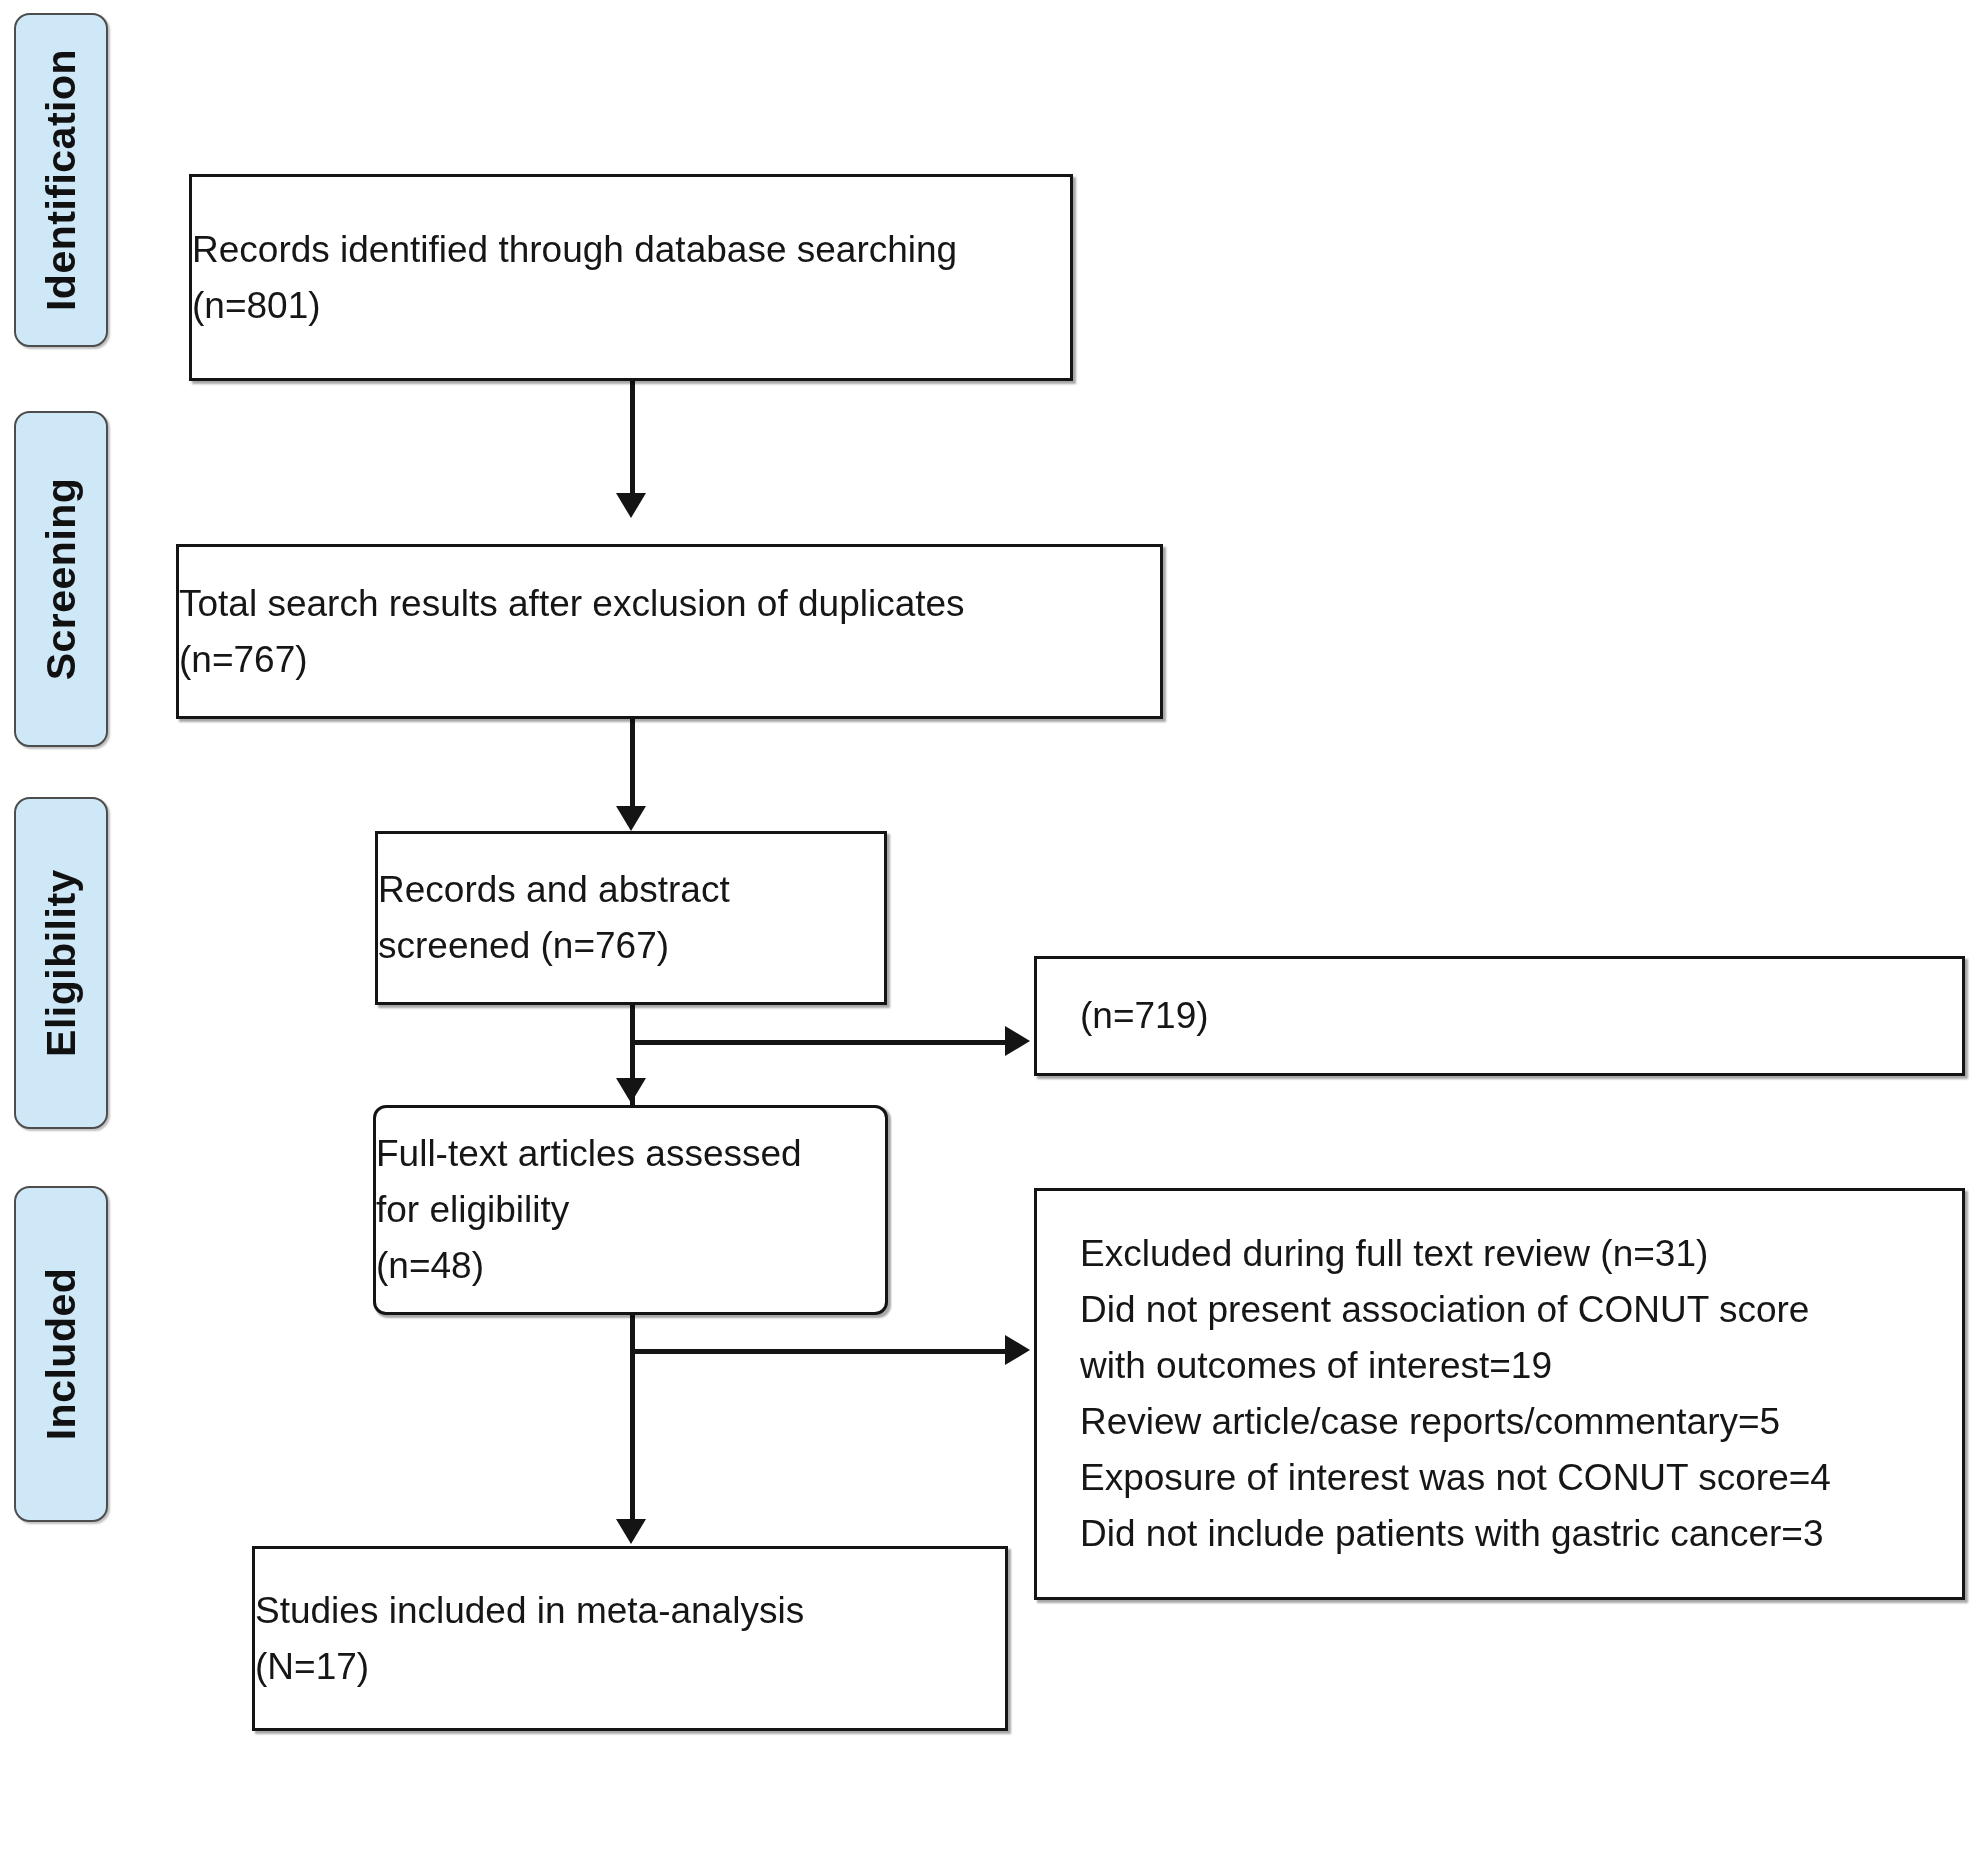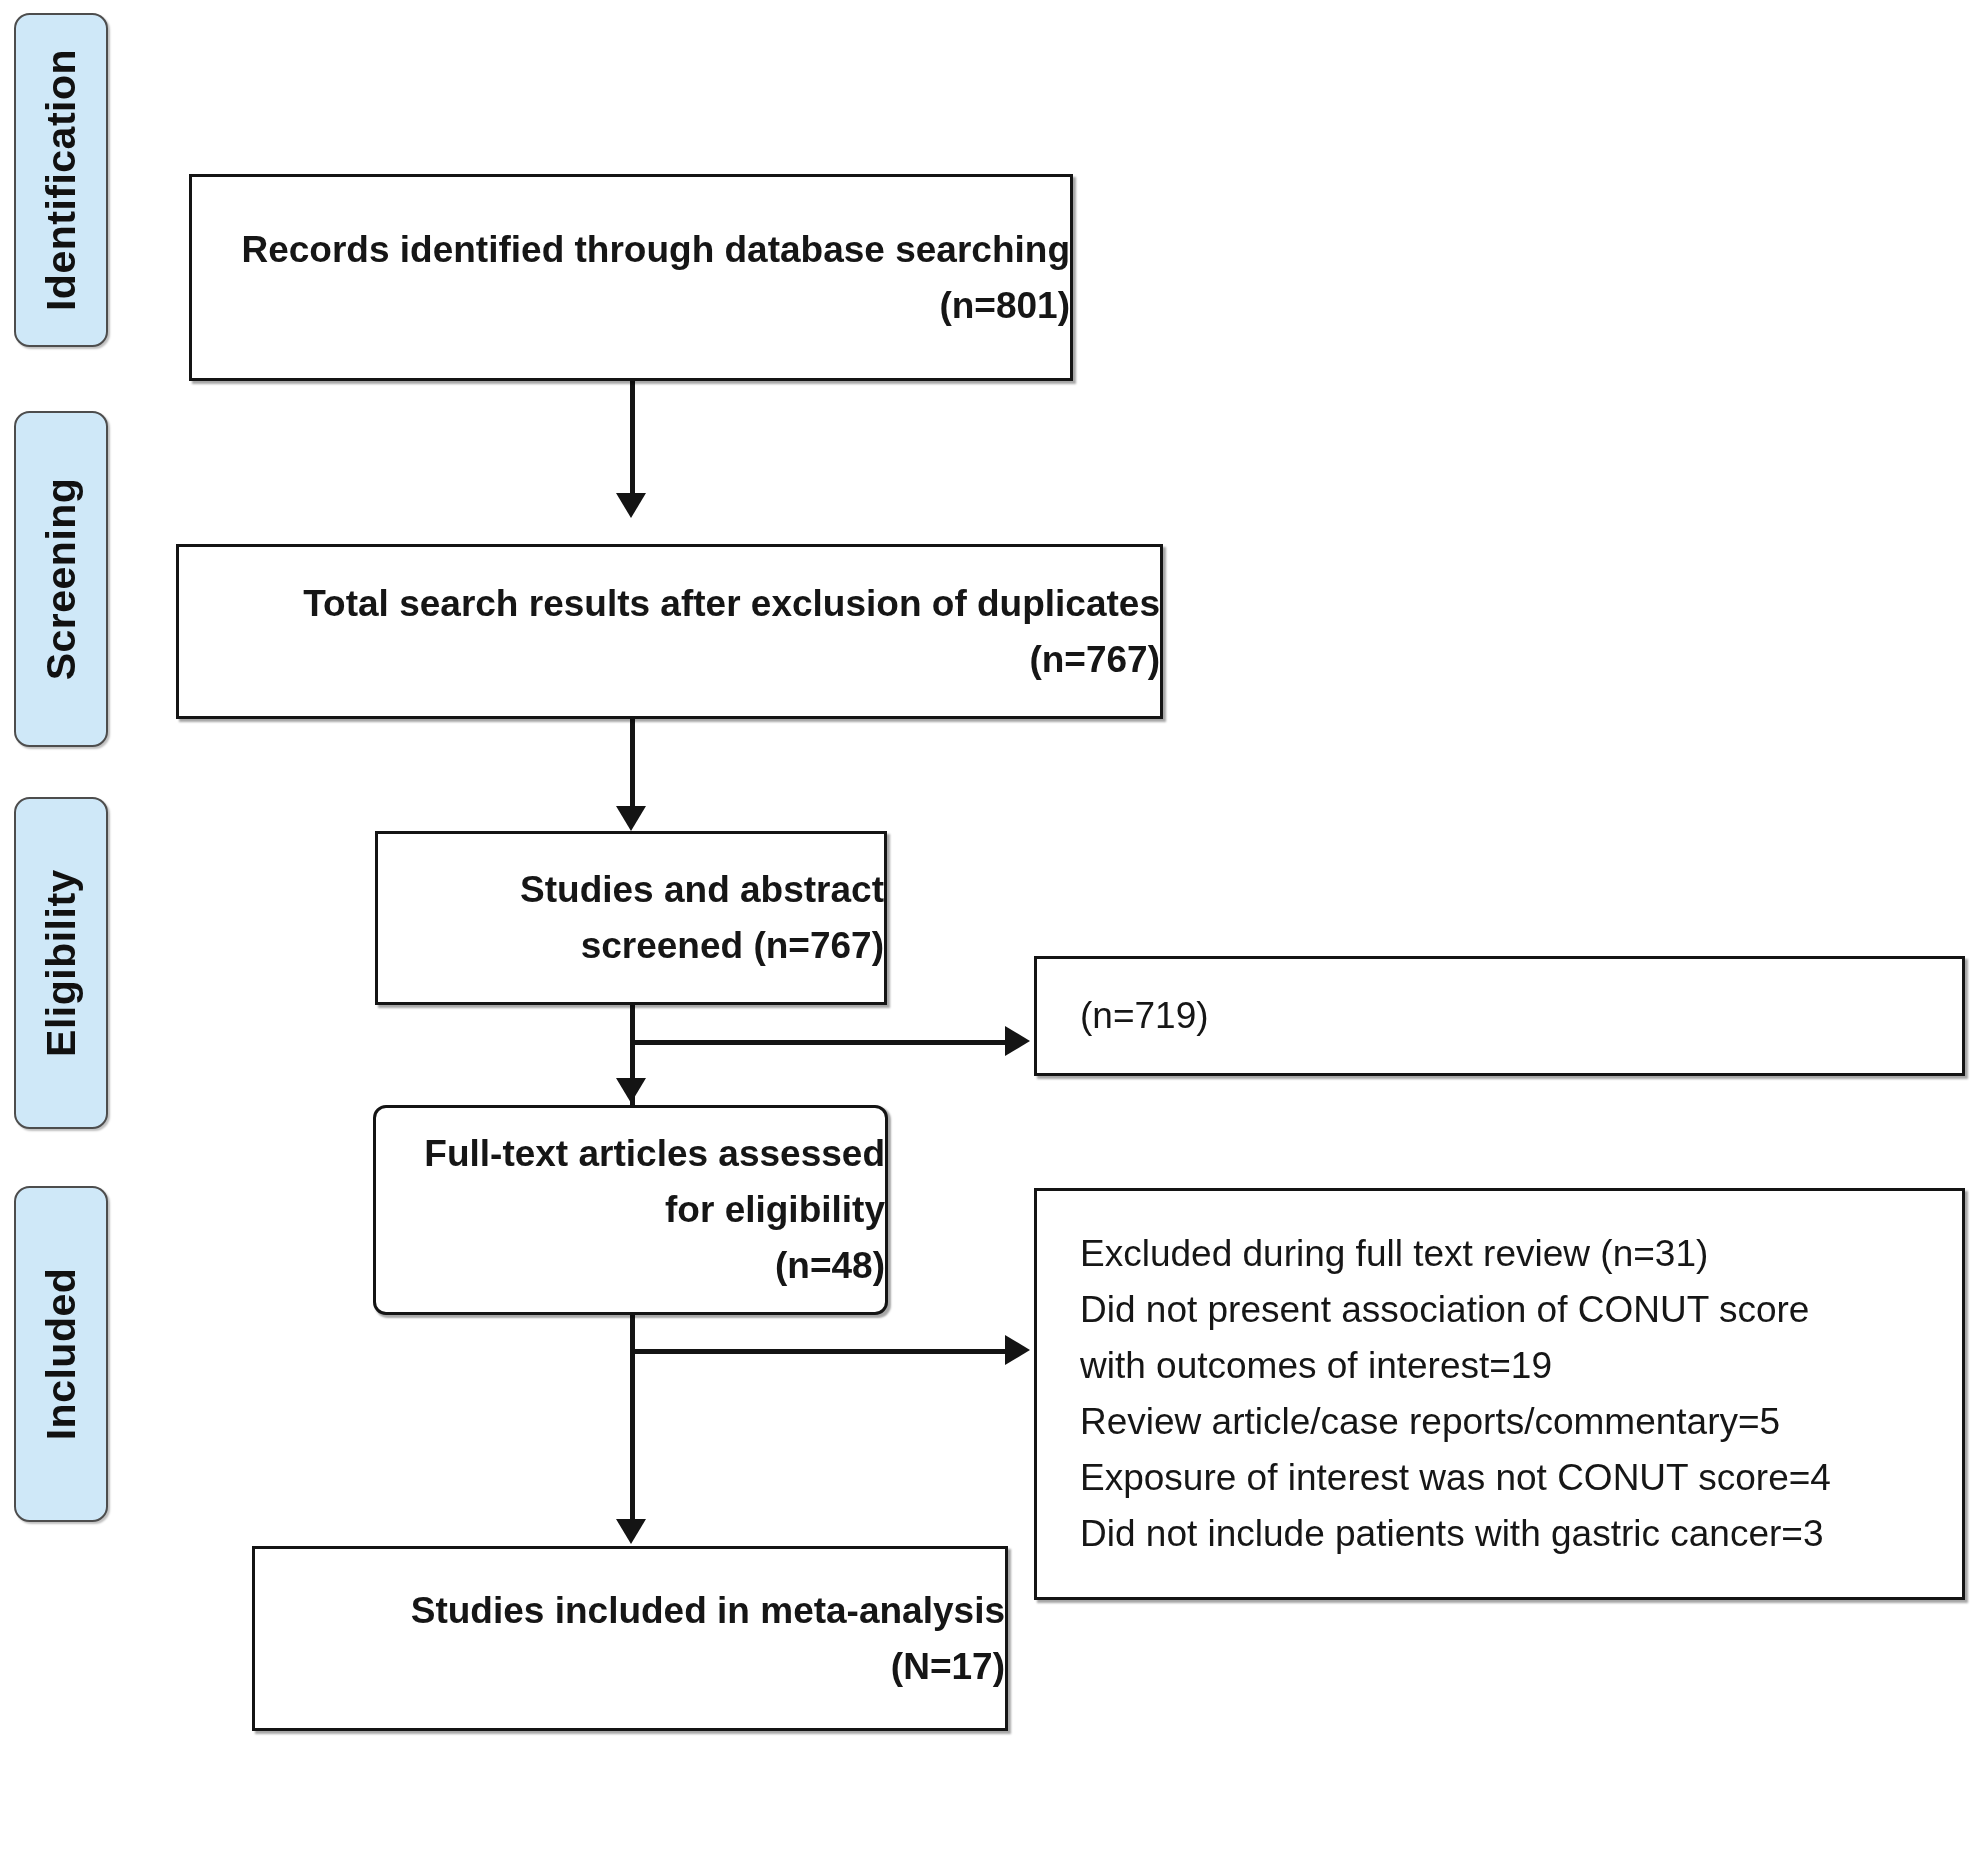--- a/index.html
+++ b/index.html
@@ -45,23 +45,22 @@
     position: absolute;
     background: #ffffff;
     border: 3.9px solid #141414;
     box-sizing: border-box;
     box-shadow: 2.9px 2.9px 2px rgba(0,0,0,0.35);
     display: flex;
     flex-direction: column;
     justify-content: center;
   }
   .node.center {
-    align-items: flex-end;
+    align-items: flex-start;
     text-align: center;
-    font-weight: bold;
   }
   .node.left {
     align-items: flex-start;
     text-align: left;
     padding-left: 43px;
     padding-right: 19.5px;
   }
   .node .line {
     font-size: 37px;
     line-height: 56px;
@@ -138,21 +137,21 @@
     <div class="line">Records identified through database searching</div>
     <div class="line">(n=801)</div>
   </div>
 
   <div class="node center" style="left:176px; top:544px; width:987px; height:175px;">
     <div class="line">Total search results after exclusion of duplicates</div>
     <div class="line">(n=767)</div>
   </div>
 
   <div class="node center" style="left:375px; top:831px; width:512px; height:174px;">
-    <div class="line">Studies and abstract</div>
+    <div class="line">Records and abstract</div>
     <div class="line">screened (n=767)</div>
   </div>
 
   <div class="node left" style="left:1034px; top:956px; width:931px; height:120px;">
     <div class="line">(n=719)</div>
   </div>
 
   <div class="node center" style="left:373px; top:1105px; width:515px; height:210px;border-radius:13px;">
     <div class="line">Full-text articles assessed</div>
     <div class="line">for eligibility</div>

